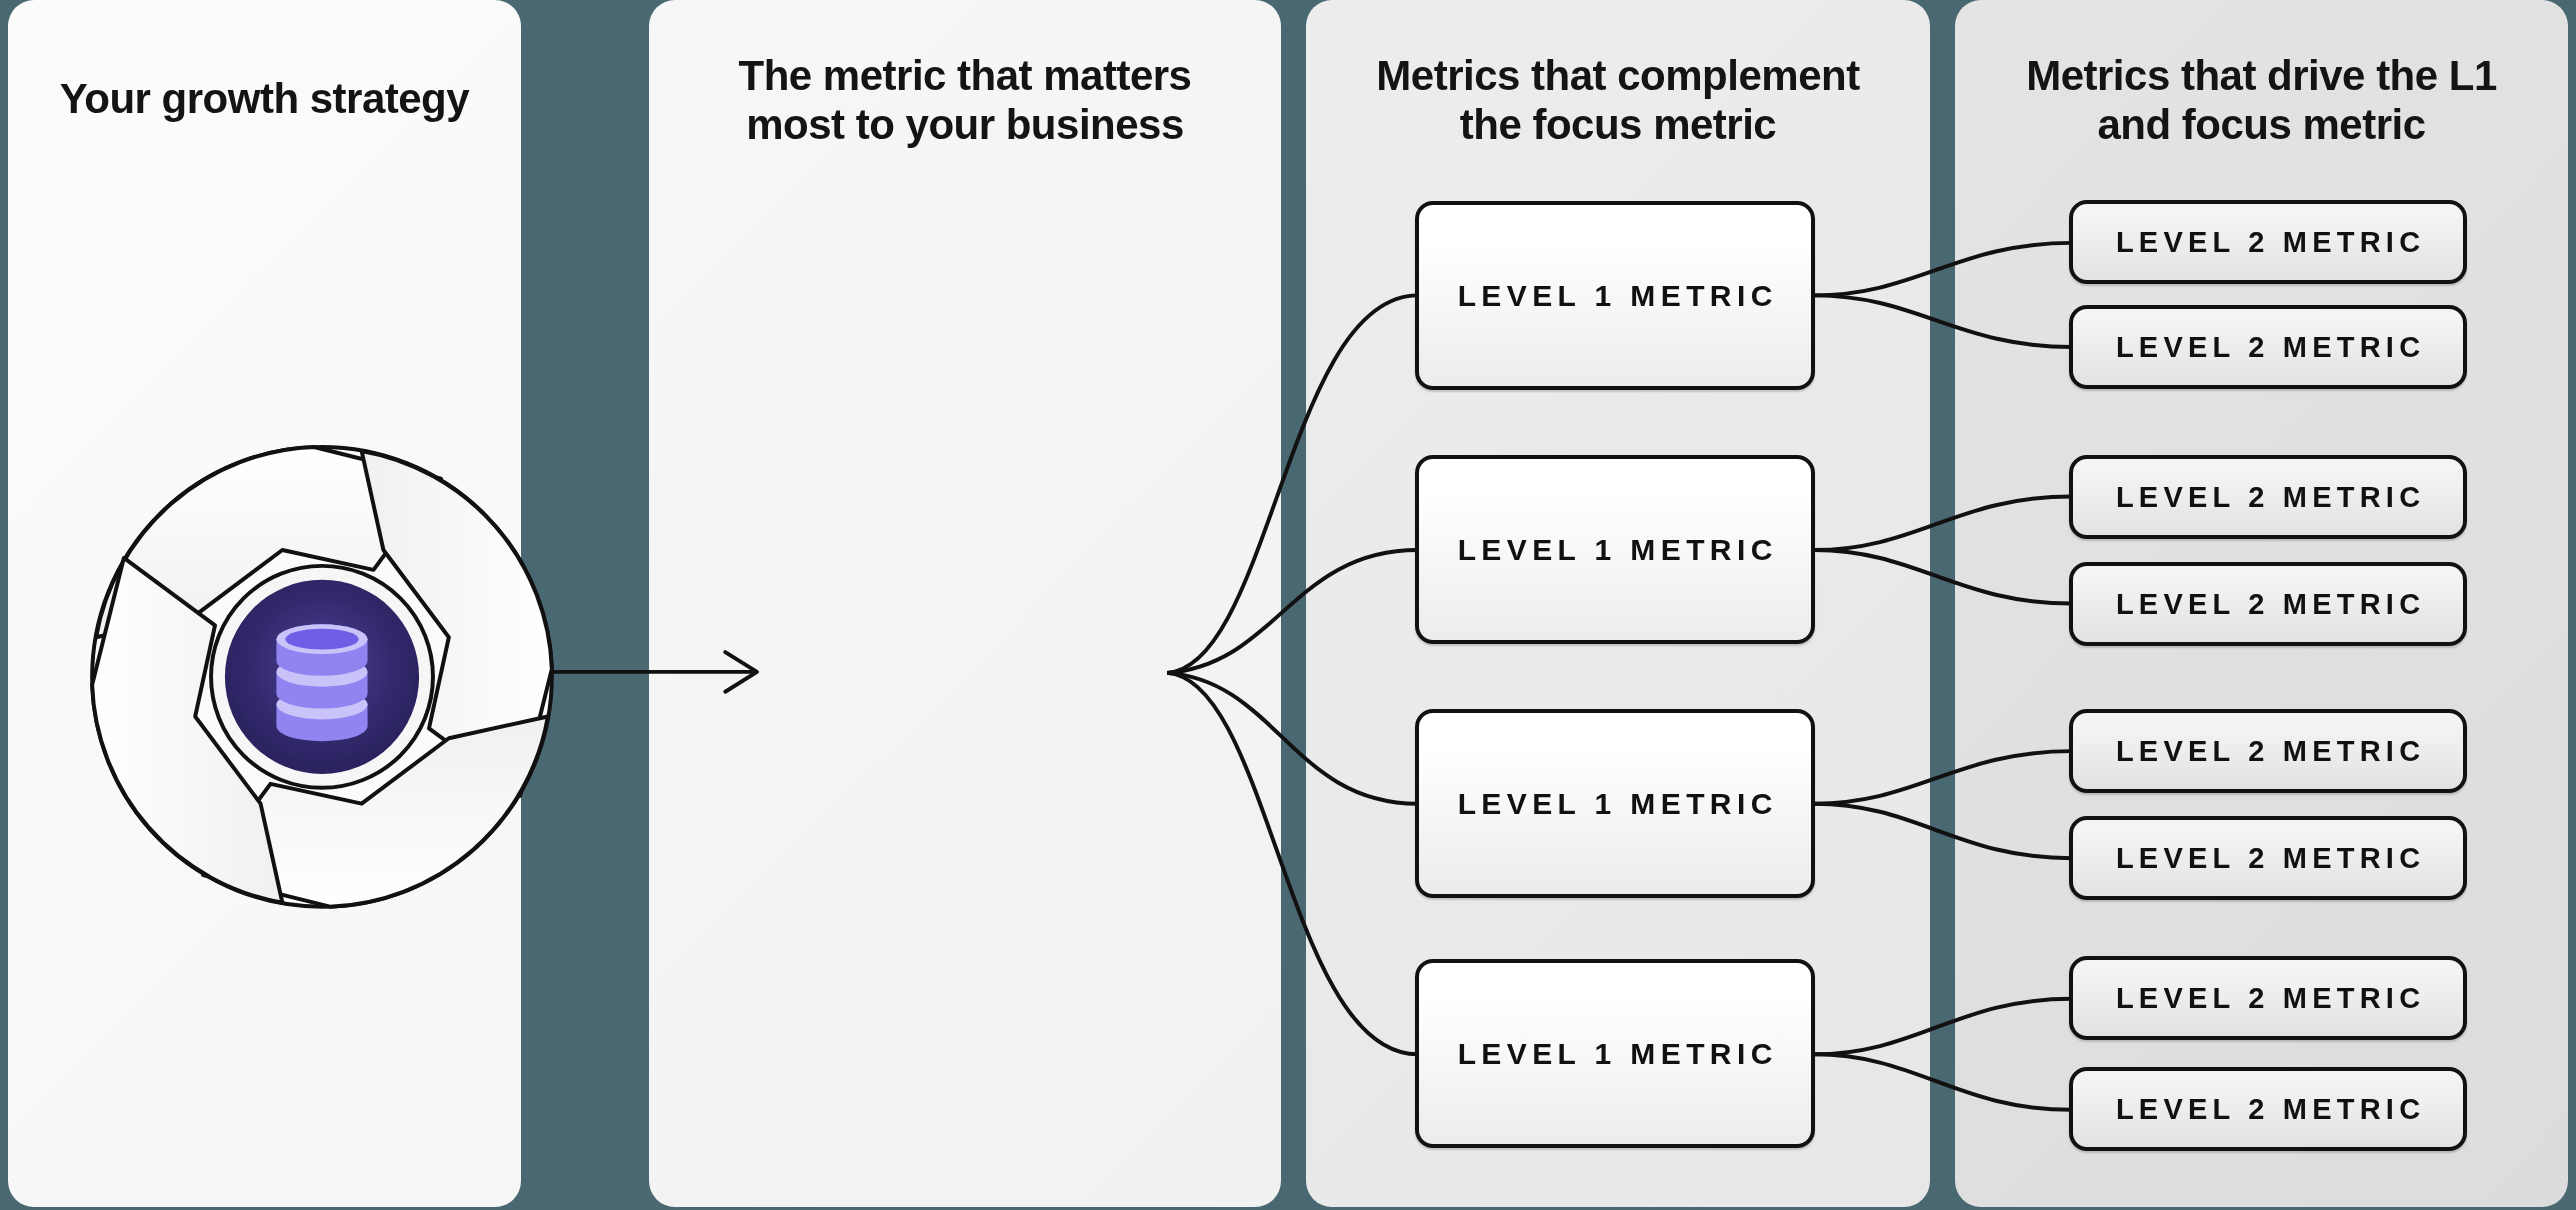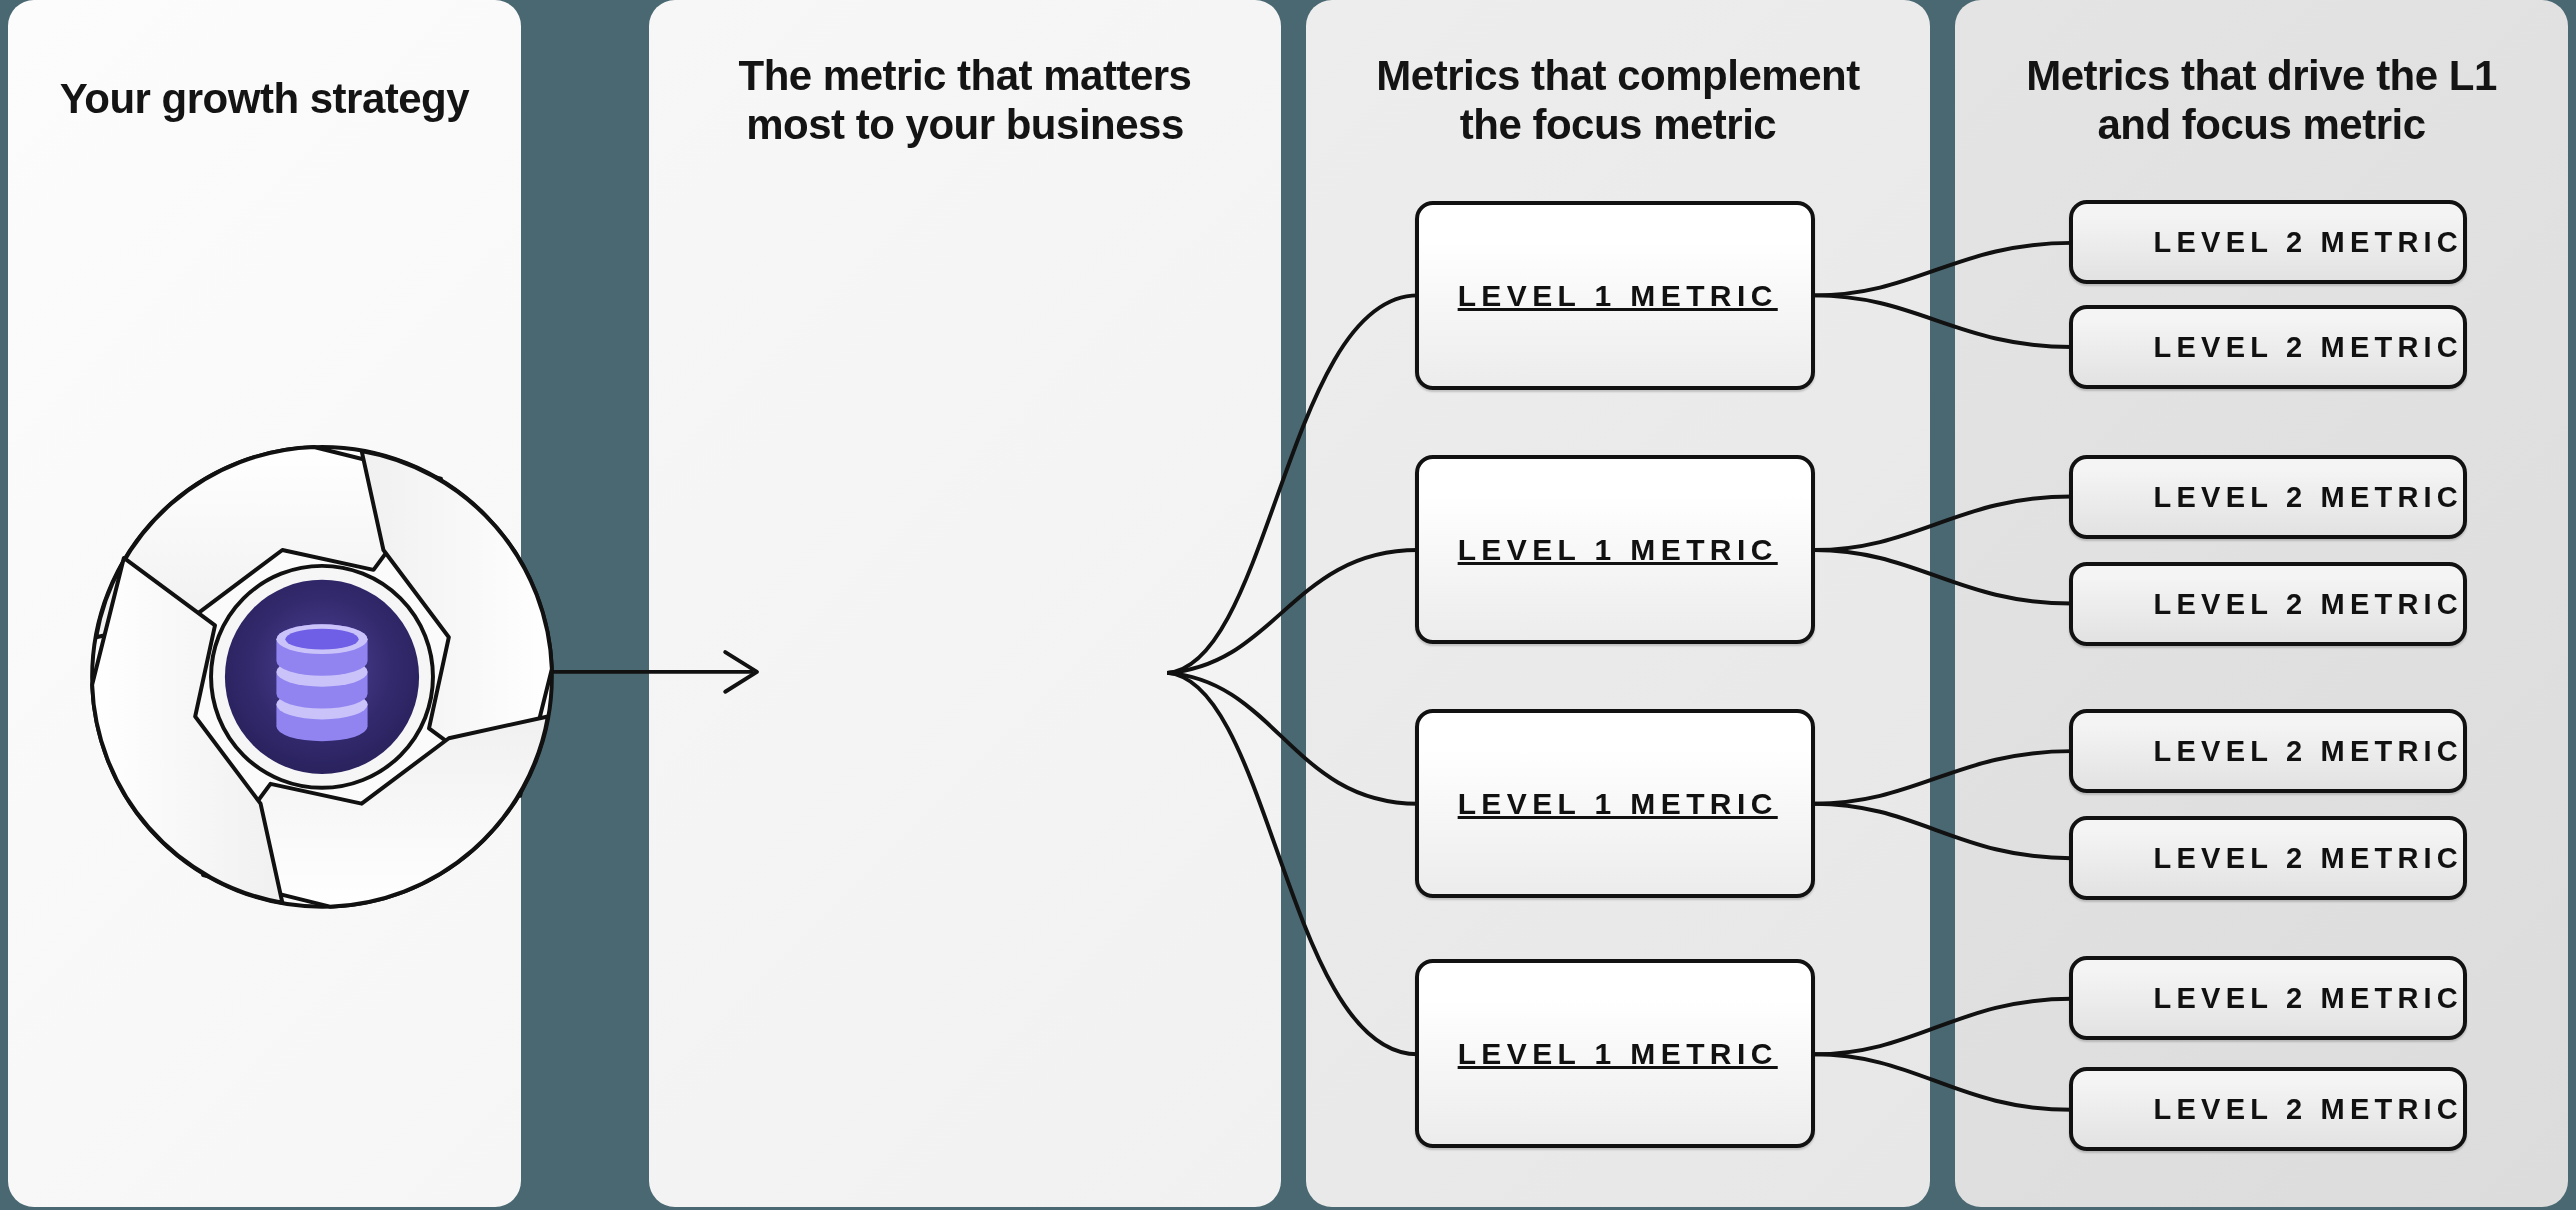--- a/index.html
+++ b/index.html
@@ -31,22 +31,22 @@
     position:absolute;box-sizing:border-box;
     border:4px solid #111;border-radius:18px;
     display:flex;align-items:center;justify-content:center;
     font-weight:700;color:#111;
     letter-spacing:.18em;text-indent:.18em;
     box-shadow:0 2px 2px rgba(0,0,0,.18);
   }
   .node-big{background:linear-gradient(#ffffff 20%,#ececec);font-size:30px;}
   .node-small{background:linear-gradient(#f4f4f4 15%,#e2e2e2);font-size:29px;}
   .focus-node{left:765px;top:580px;width:401px;height:191px;}
-  .l1-node{left:1415px;width:400px;height:189px;text-decoration:underline;}
-  .l2-node{left:2069px;width:398px;height:84px;justify-content:flex-end;}
+  .l1-node{left:1415px;width:400px;height:189px;}
+  .l2-node{left:2069px;width:398px;height:84px;}
   svg#overlay{position:absolute;left:0;top:0;pointer-events:none;}
   .conn{stroke:#111;stroke-width:4;fill:none;}
 </style>
 </head>
 <body>
 
 <div id="canvas">
 
   <div class="panel panel-1">
     <div class="panel-title">

